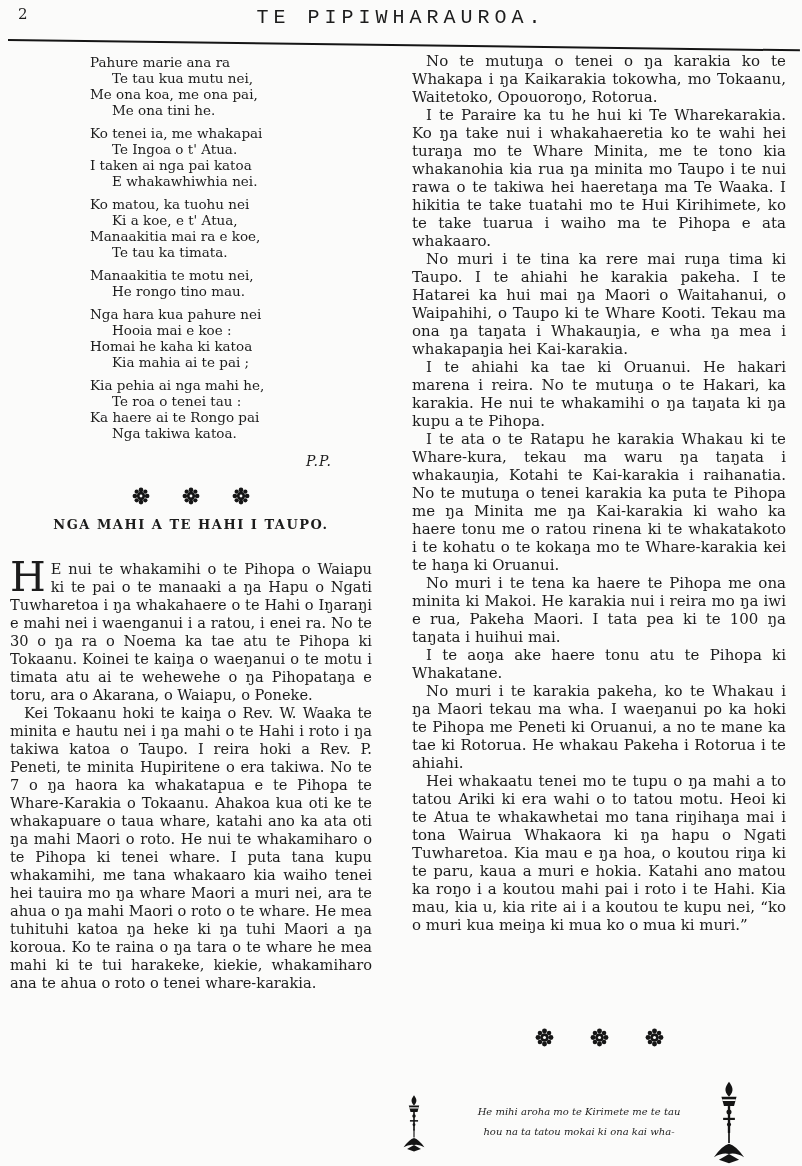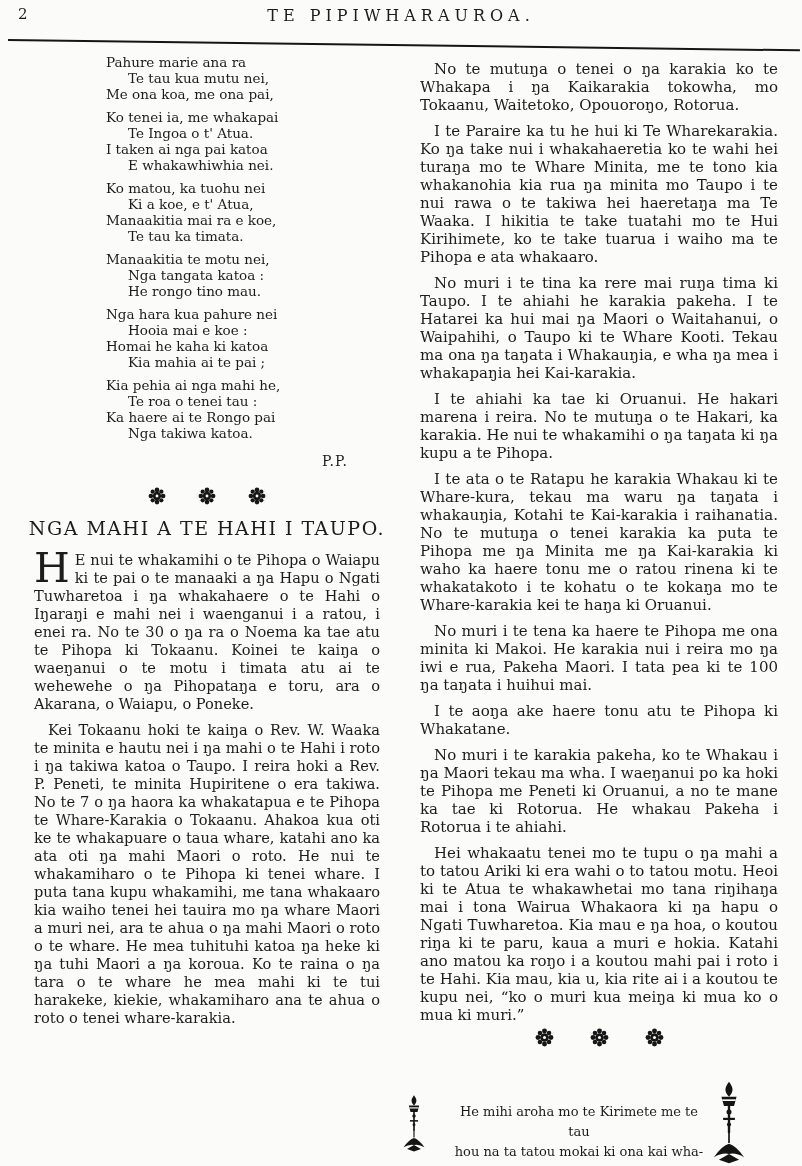--- a/index.html
+++ b/index.html
@@ -4,83 +4,83 @@
 <style>
   html,body{margin:0;padding:0;background:#e9e7e2;}
   .page{
     position:relative;width:802px;height:1166px;margin:0 auto;
     background:#fbfbfa;color:#1c1c1c;overflow:hidden;
     font-family:"DejaVu Serif","Liberation Serif",serif;
   }
   
   .hdr-num{position:absolute;left:18px;top:5px;font-size:15px;}
   .hdr-title{position:absolute;left:0;top:6px;width:100%;text-align:center;
-    font-size:16px;letter-spacing:5px;}
+    font-size:20px;letter-spacing:5px;font-family:Liberation Mono, monospace;}
   .hdr-rule{position:absolute;left:8px;top:39px;width:792px;height:2px;
     background:#151515;transform:rotate(0.75deg);transform-origin:left center;}
   
   .col{position:absolute;top:54px;}
-  .col-left{left:26px;width:362px;}
+  .col-left{left:10px;width:362px;}
   .col-right{left:412px;top:52px;width:374px;}
   
   .poem{margin-left:80px;font-size:13.5px;line-height:16px;}
   .stanza{margin:0 0 7px 0;}
   .pline{white-space:nowrap;}
   .pline.ind{padding-left:22px;}
-  .poem-sig{text-align:right;margin:12px 40px 0 0;font-size:14px;letter-spacing:1px;}
+  .poem-sig{text-align:right;margin:12px 40px 0 0;font-size:14px;letter-spacing:1px;font-style:italic;}
   
   .rosettes{display:flex;justify-content:center;gap:32px;margin:18px 0 10px 0;}
   .rosettes svg{display:block;}
   .rosettes-abs{position:absolute;left:412px;top:1028px;width:374px;margin:0;gap:36px;}
   
-  .heading{text-align:center;font-size:19px;font-weight:normal;letter-spacing:1.5px;
-    margin:12px 0 12px 0;}
-  .body{font-size:15px;line-height:18px;text-align:justify;margin:8px;}
+  .heading{text-align:center;font-size:13px;font-weight:bold;letter-spacing:1.5px;
+    margin:12px 0 28px 0;}
+  .body{font-size:15px;line-height:18px;text-align:justify;margin:0;}
   .body.indent{text-indent:14px;}
   .col-left .body{font-size:14.6px;line-height:18px;}
   .dropcap{float:left;font-size:41px;line-height:33px;padding:1px 5px 0 0;}
   
   .cand{position:absolute;}
   .cand-left{left:402px;top:1094px;}
   .cand-right{left:712px;top:1080px;}
   .footer-text{position:absolute;left:448px;top:1102px;width:262px;text-align:center;
-    font-size:13px;line-height:20px;}
+    font-style:italic;font-size:10px;line-height:20px;}
 </style>
 </head>
 <body>
 
 <div class="page">
 
   <div class="hdr-num">2</div>
   <div class="hdr-title">TE PIPIWHARAUROA.</div>
   <div class="hdr-rule"></div>
 
   <div class="col col-left">
 
     <div class="poem">
       <div class="stanza">
         <div class="pline">Pahure marie ana ra</div>
         <div class="pline ind">Te tau kua mutu nei,</div>
         <div class="pline">Me ona koa, me ona pai,</div>
+        <div class="pline ind">Me ona tini he.</div>
       </div>
       <div class="stanza">
         <div class="pline">Ko tenei ia, me whakapai</div>
         <div class="pline ind">Te Ingoa o t' Atua.</div>
         <div class="pline">I taken ai nga pai katoa</div>
         <div class="pline ind">E whakawhiwhia nei.</div>
       </div>
       <div class="stanza">
         <div class="pline">Ko matou, ka tuohu nei</div>
         <div class="pline ind">Ki a koe, e t' Atua,</div>
         <div class="pline">Manaakitia mai ra e koe,</div>
         <div class="pline ind">Te tau ka timata.</div>
       </div>
       <div class="stanza">
         <div class="pline">Manaakitia te motu nei,</div>
-        <div class="pline ind">Nga tangata katoa :</div>
         <div class="pline ind">He rongo tino mau.</div>
       </div>
       <div class="stanza">
         <div class="pline">Nga hara kua pahure nei</div>
         <div class="pline ind">Hooia mai e koe :</div>
         <div class="pline">Homai he kaha ki katoa</div>
         <div class="pline ind">Kia mahia ai te pai ;</div>
       </div>
       <div class="stanza">
         <div class="pline">Kia pehia ai nga mahi he,</div>

